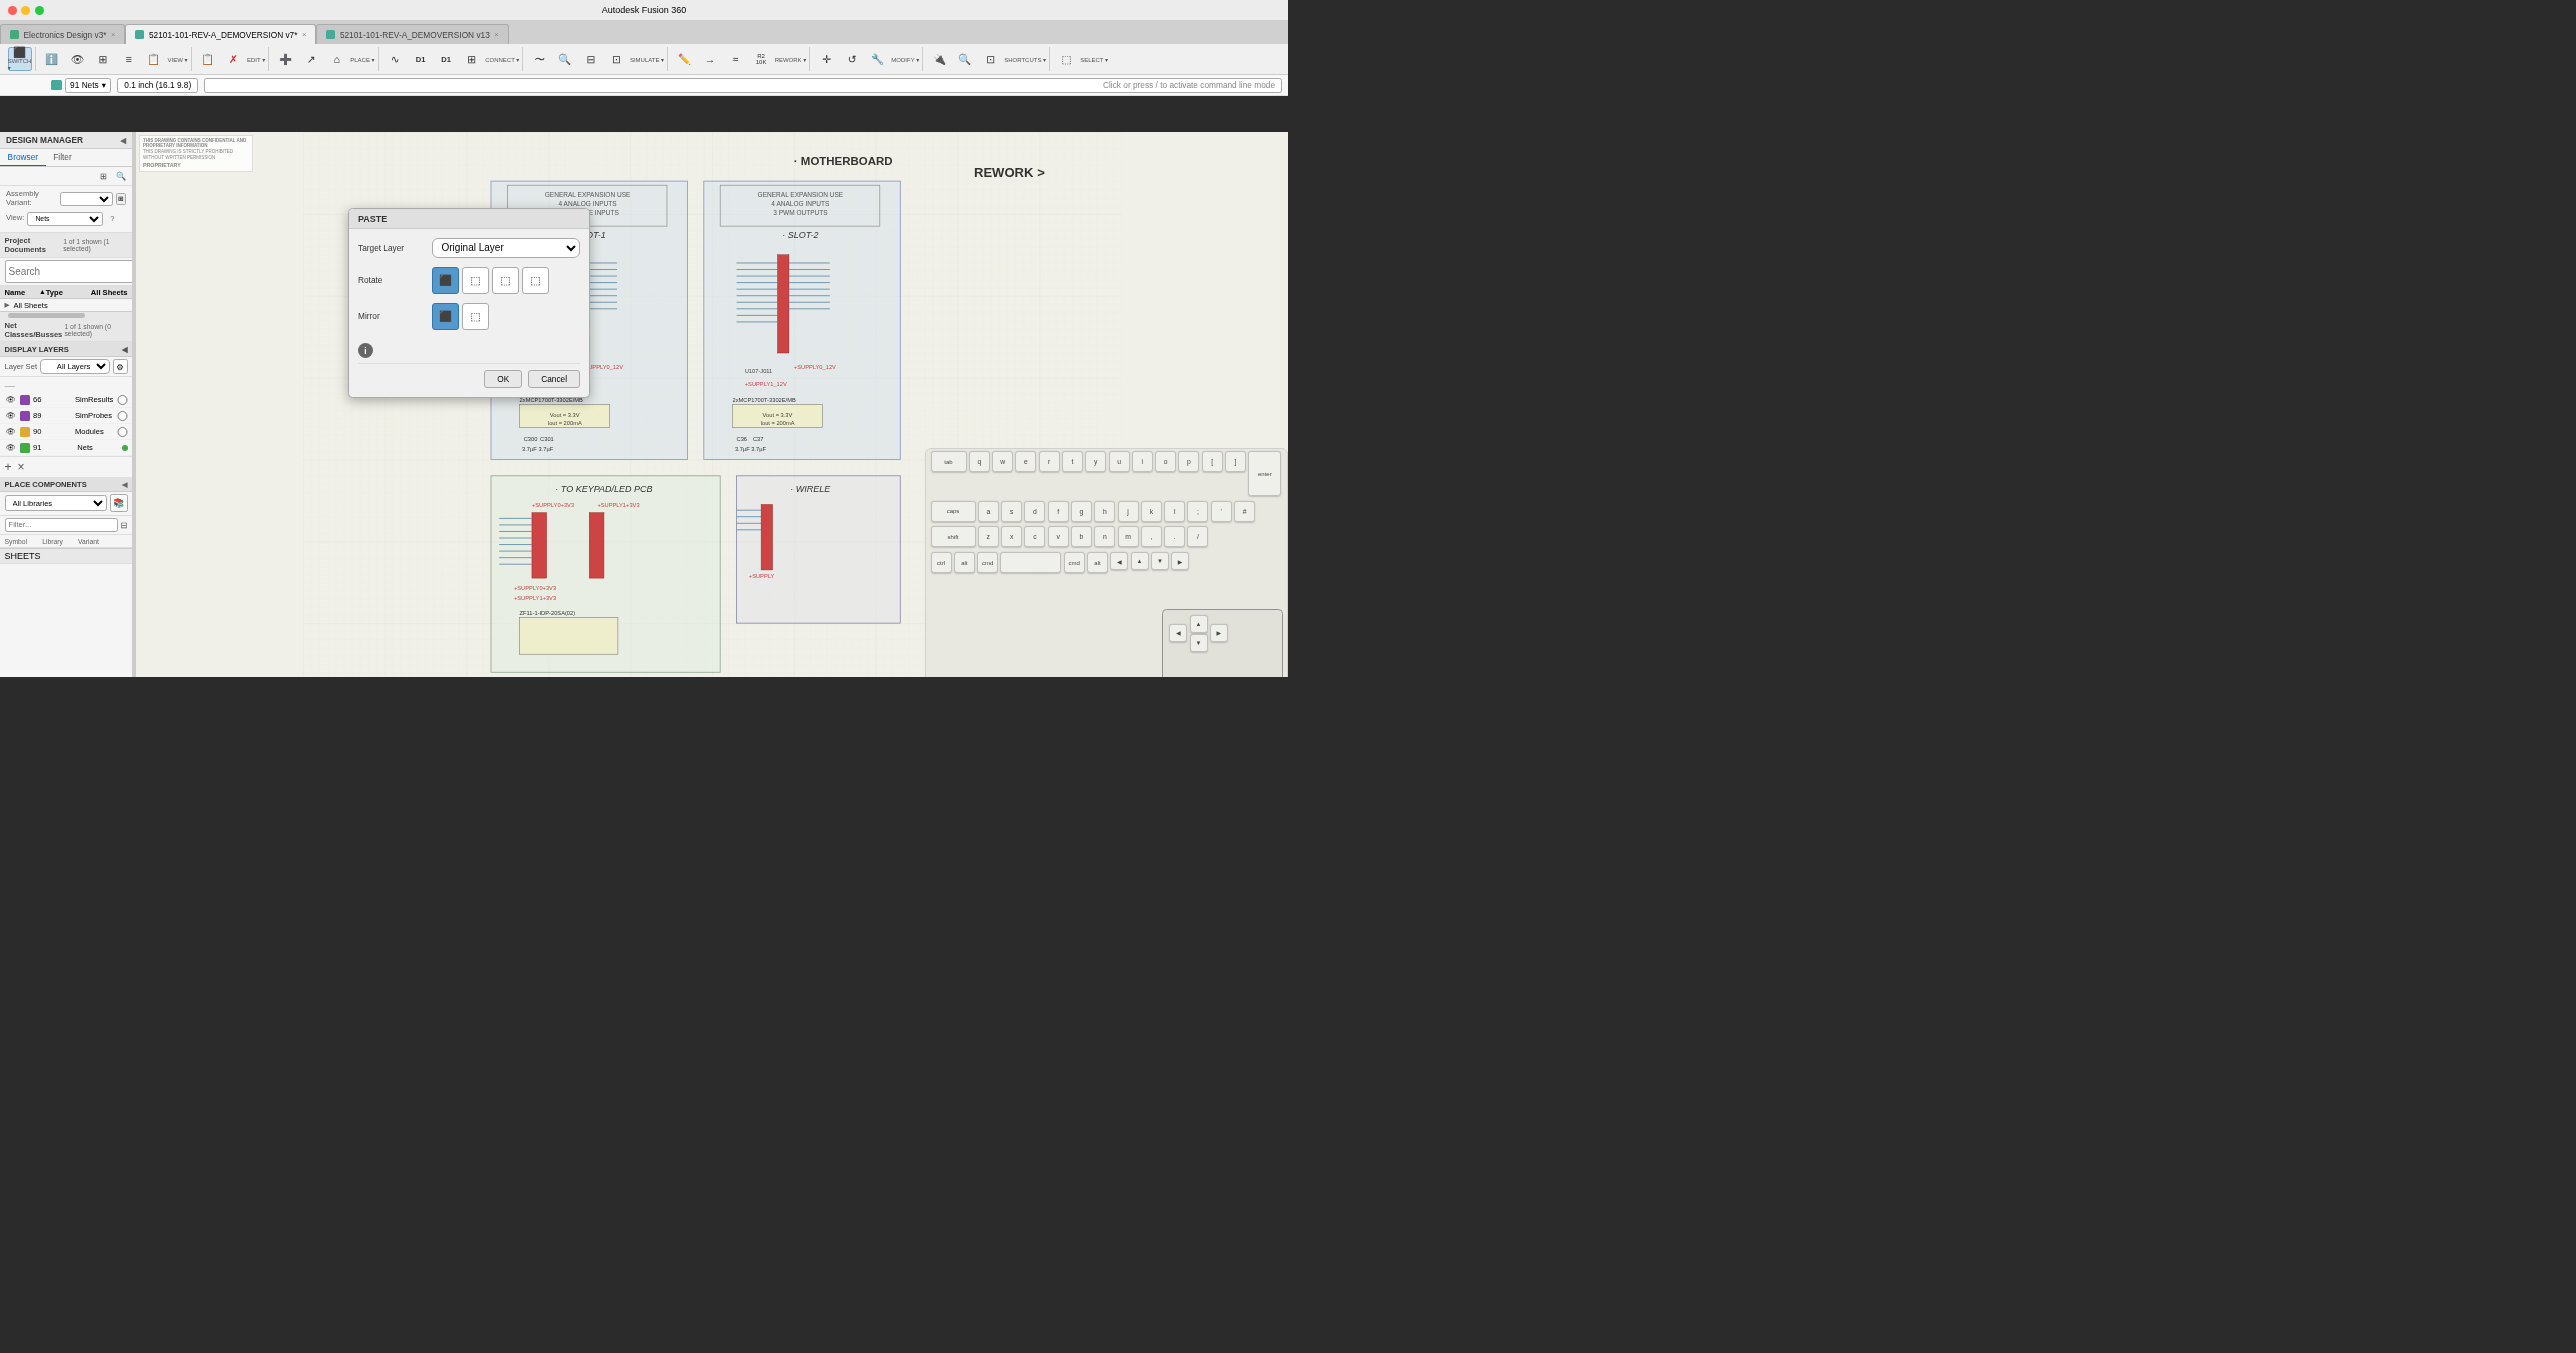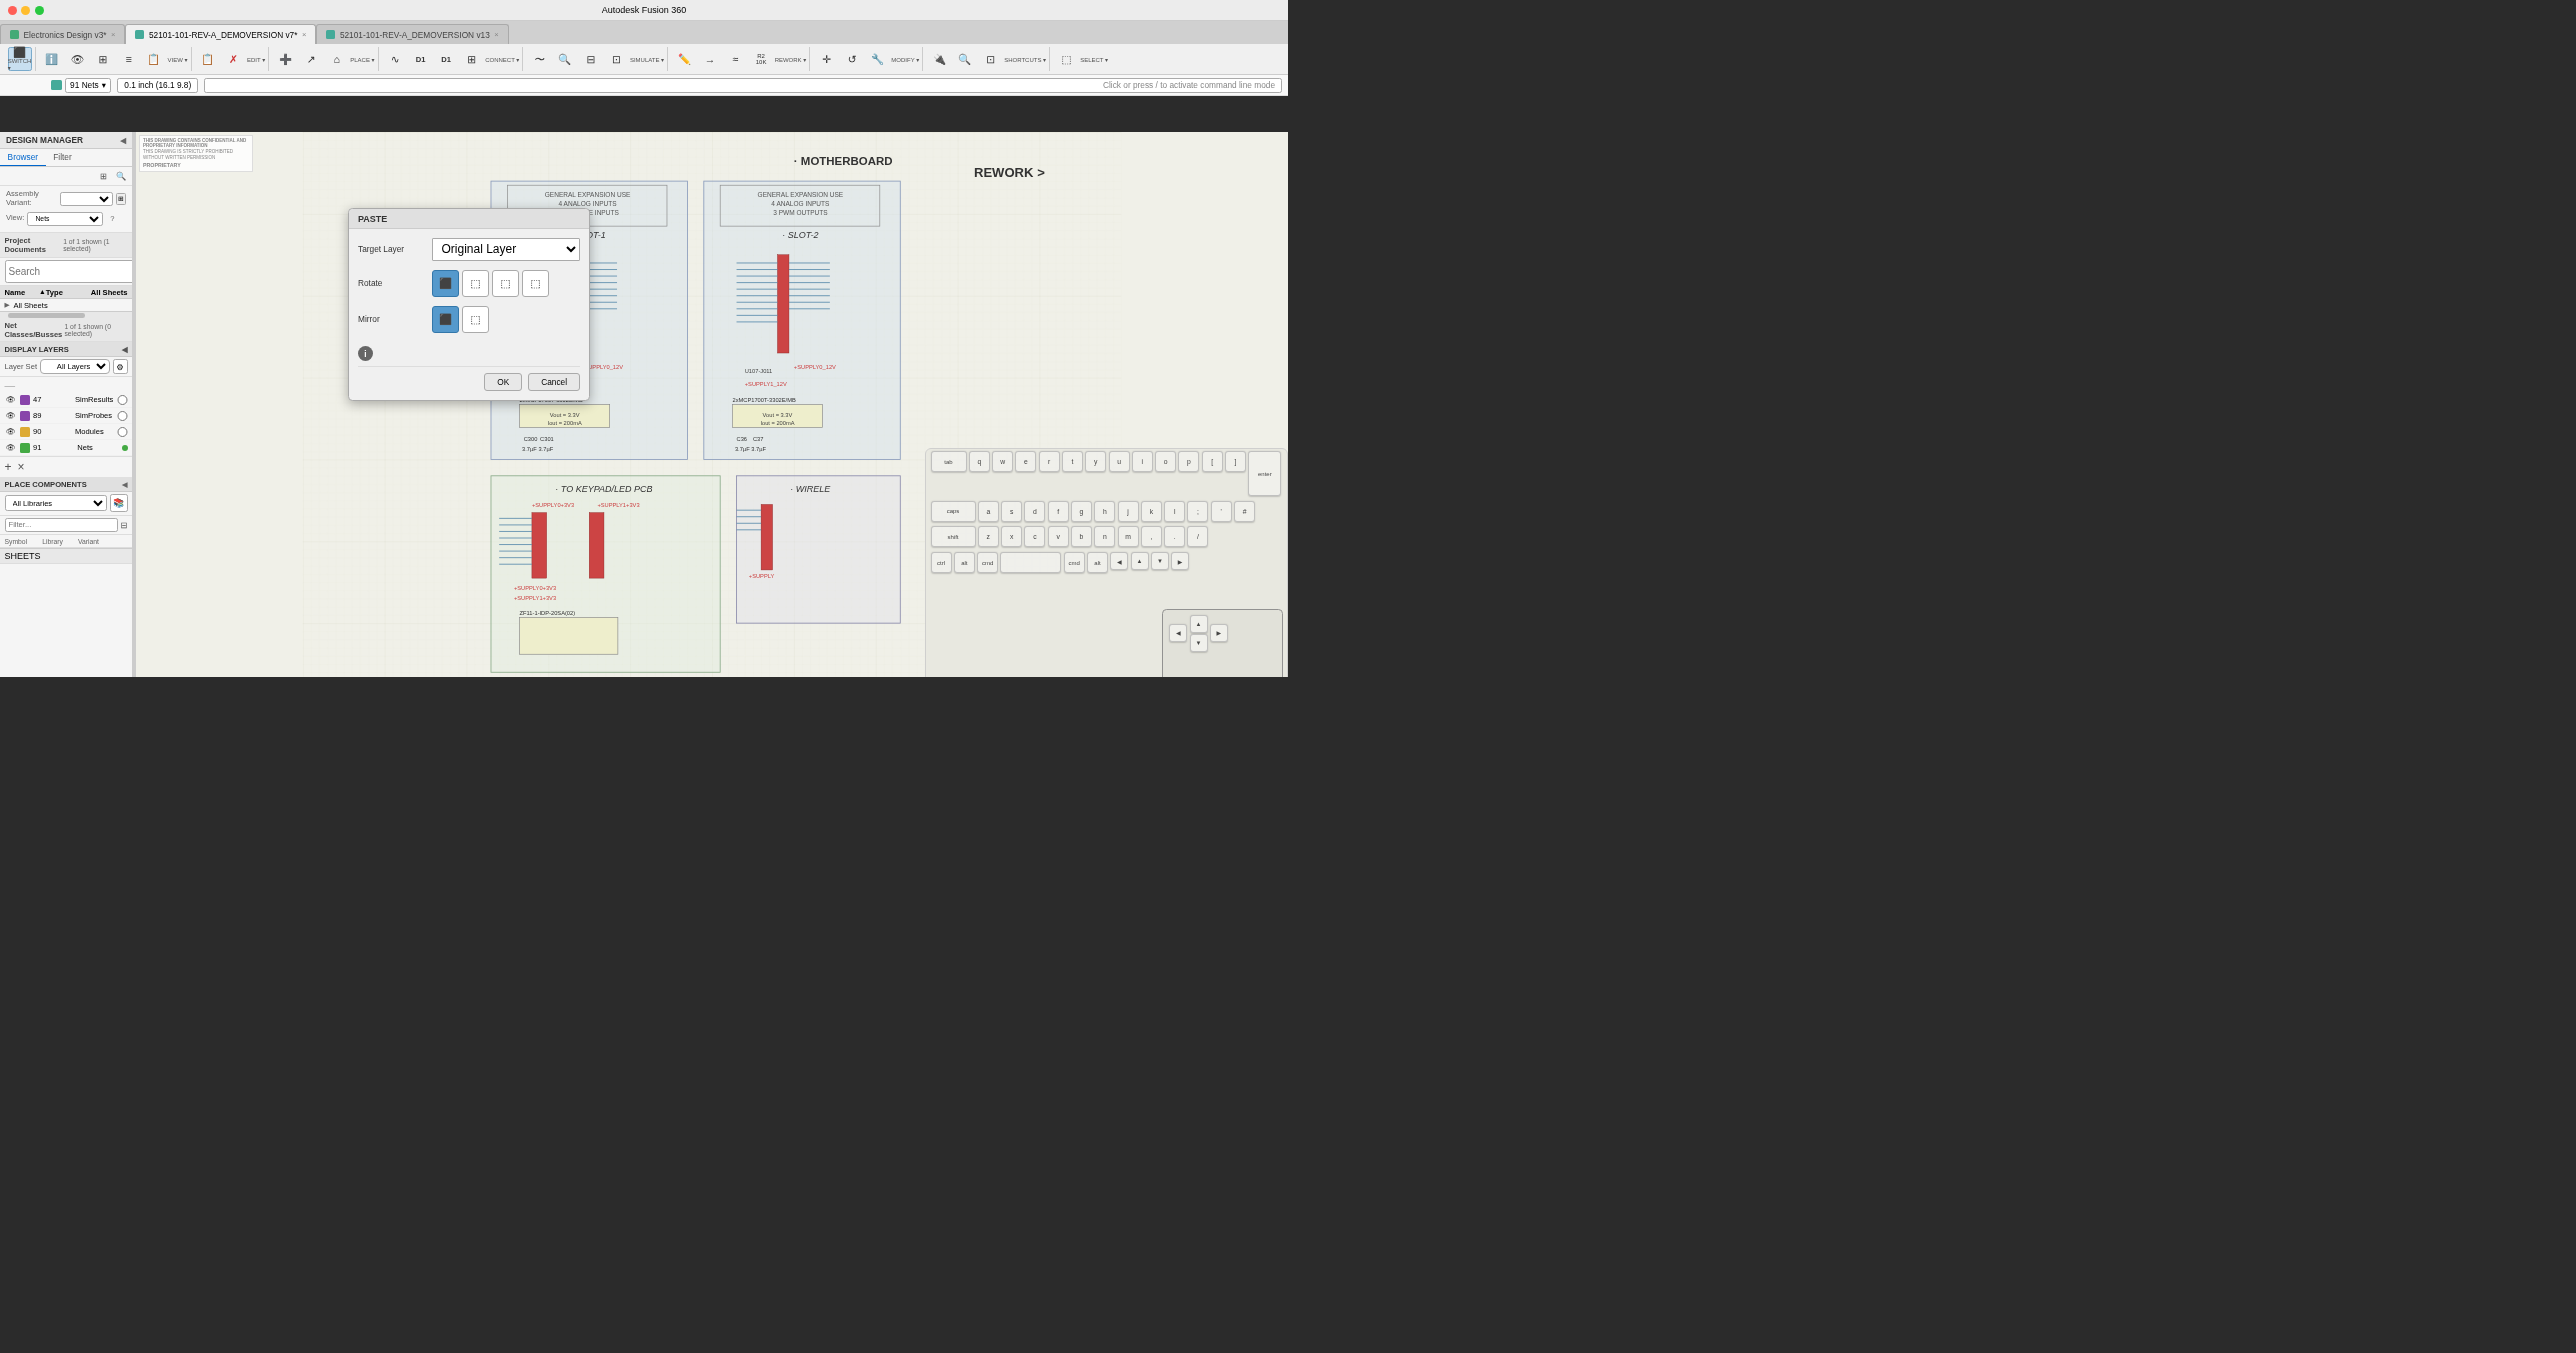--- a/index.html
+++ b/index.html
@@ -126,21 +126,21 @@
     
     
     #schematic-canvas { width: 100%; height: 100%; background: #f0f0e8; position: relative; }
     
     
     #paste-dialog { position: absolute; top: 76px; left: 212px; width: 242px; background: #f0f0f0; border: 0.8px solid #aaa; border-radius: 4.5px; box-shadow: 0 3px 12px rgba(0,0,0,0.3); z-index: 100; }
     #paste-dialog-header { background: #e0e0e0; padding: 4.5px 9px; border-radius: 4.5px 4.5px 0 0; border-bottom: 0.8px solid #ccc; font-size: 9px; font-weight: bold; color: #333; }
     #paste-dialog-body { padding: 9px; }
     .dialog-row { display: flex; align-items: center; margin-bottom: 9px; gap: 6px; }
     .dialog-label { font-size: 8.3px; color: #333; width: 68px; flex-shrink: 0; }
-    .dialog-select { flex: 1; border: 0.8px solid #aaa; border-radius: 1px; padding: 2.3px 4.5px; font-size: 12px; background: #fff; }
+    .dialog-select { flex: 1; border: 0.8px solid #aaa; border-radius: 6px; padding: 2.3px 4.5px; font-size: 10px; background: #fff; }
     .dialog-btn-group { display: flex; gap: 3px; }
     .dialog-btn { width: 27px; height: 27px; border: 0.8px solid #aaa; border-radius: 3px; cursor: pointer; display: flex; align-items: center; justify-content: center; background: #fff; font-size: 10.6px; }
     .dialog-btn.active { background: #5599cc; border-color: #3377aa; color: #fff; }
     .dialog-info { display: flex; align-items: center; gap: 4.5px; padding: 4.5px 0; }
     .info-icon { width: 15px; height: 15px; border-radius: 50%; background: #666; color: #fff; display: flex; align-items: center; justify-content: center; font-size: 8.3px; font-weight: bold; }
     .dialog-footer { display: flex; justify-content: flex-end; gap: 6px; padding-top: 6px; border-top: 0.8px solid #ddd; }
     .dialog-ok-btn { padding: 3px 12px; background: #e8e8e8; border: 0.8px solid #aaa; border-radius: 3px; font-size: 8.3px; cursor: pointer; }
     
     
     #keyboard-graphic { position: absolute; right: 0; bottom: 0; width: 363px; height: 257px; background: #e8e8e0; border: 0.8px solid #ccc; border-radius: 6px; opacity: 0.9; overflow: hidden; }
@@ -420,21 +420,21 @@
       </select>
       <div class="layer-settings-btn">⚙</div>
     </div>
 
     <div>
       <div class="layer-minus">—</div>
 
       <div class="layer-item">
         <span class="layer-vis">👁</span>
         <div class="layer-color" style="background:#8844aa;"></div>
-        <span class="layer-name">47</span>
+        <span class="layer-name">66</span>
         <span class="layer-name">SimResults</span>
         <input type="radio" class="layer-radio" style="">
       </div>
 
       <div class="layer-item">
         <span class="layer-vis">👁</span>
         <div class="layer-color" style="background:#8844aa;"></div>
         <span class="layer-name">89</span>
         <span class="layer-name">SimProbes</span>
         <input type="radio" class="layer-radio" style="">

